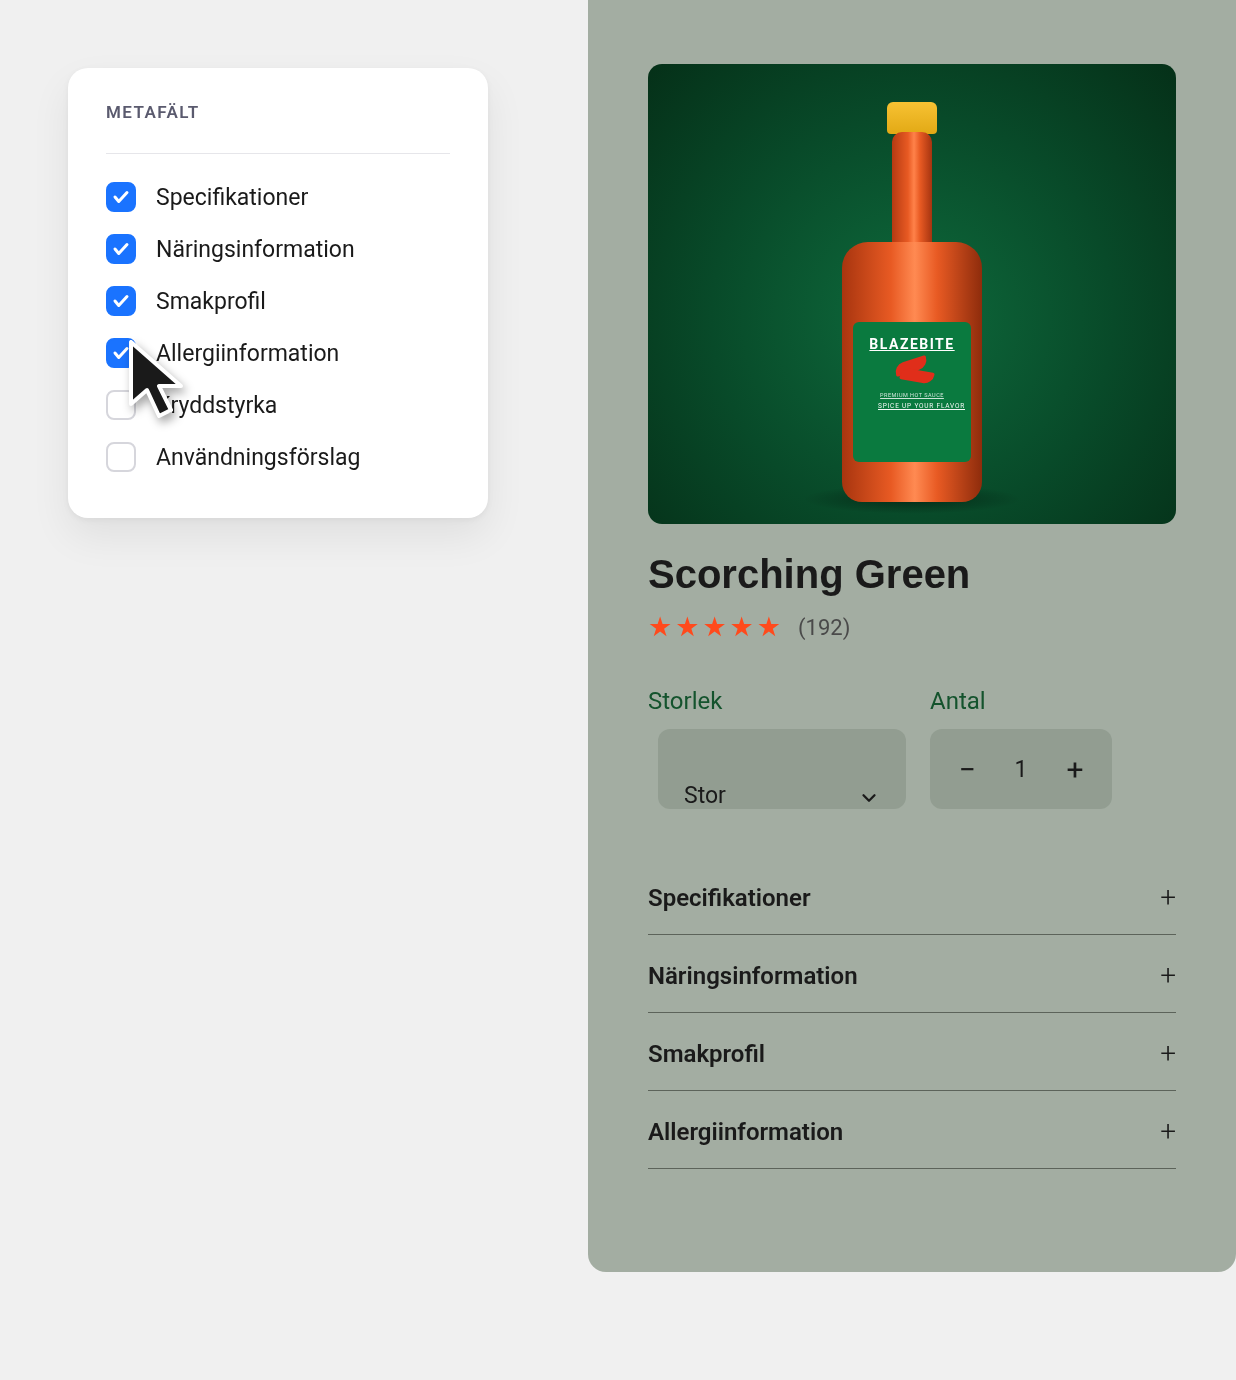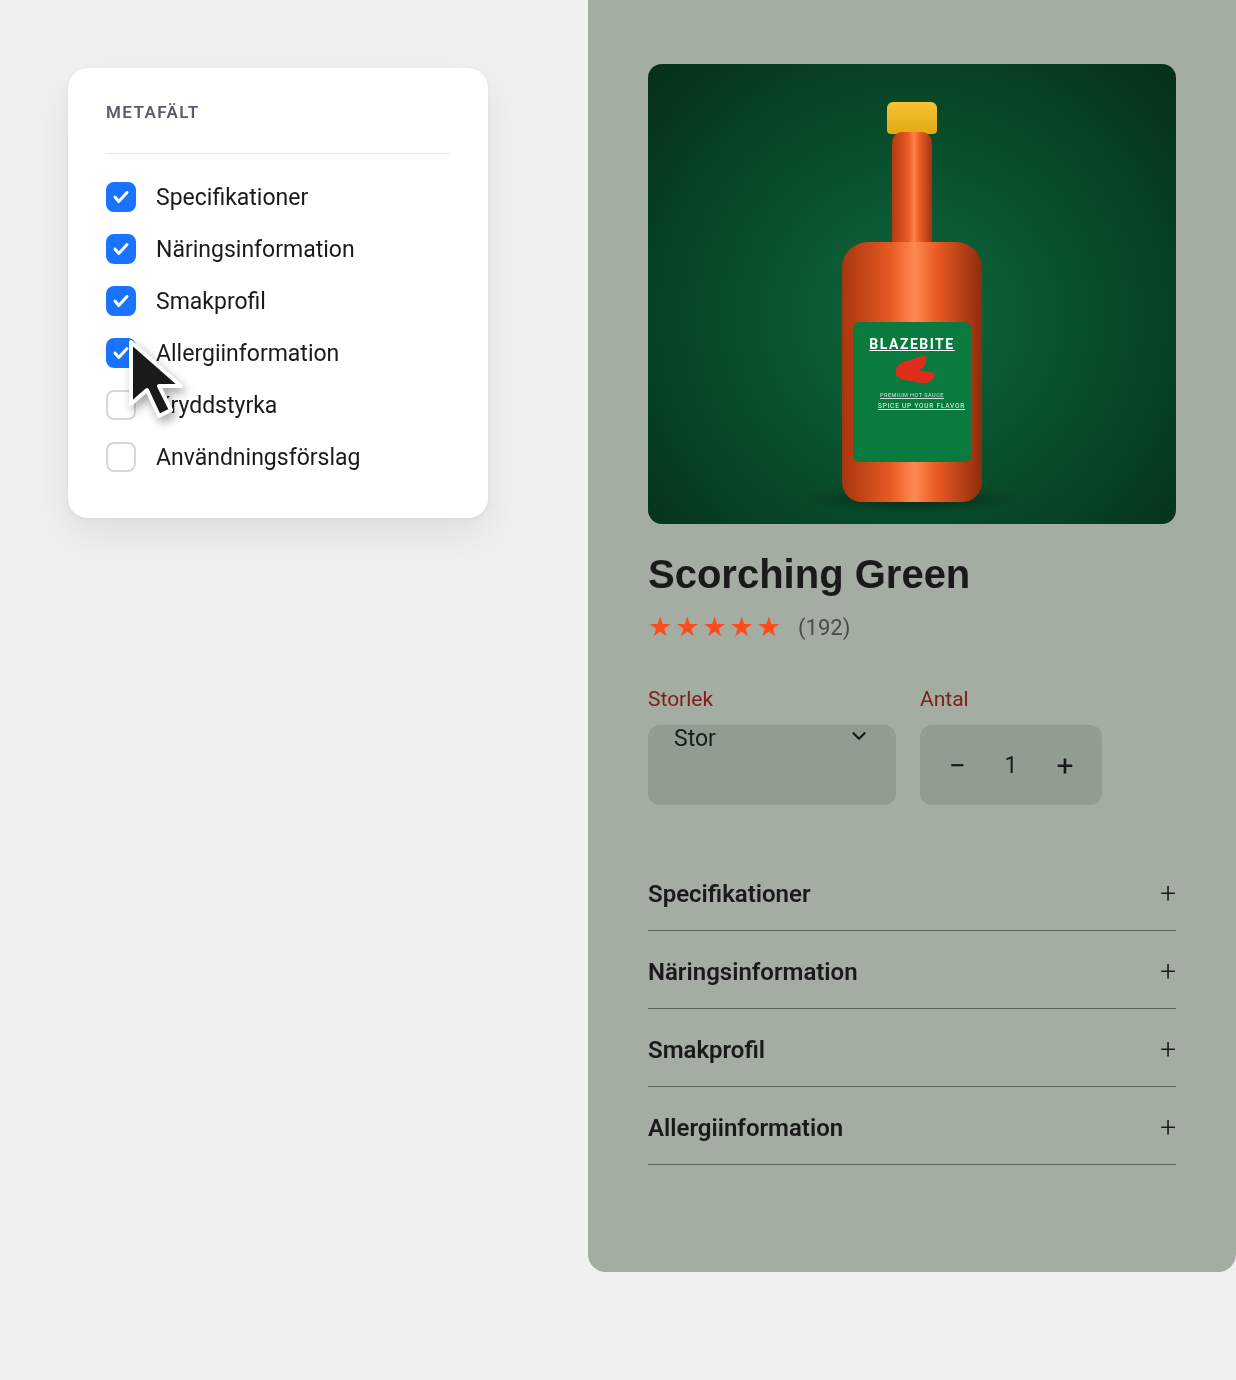--- a/index.html
+++ b/index.html
@@ -208,34 +208,35 @@
     }
     .stars { color: #ff4a1c; font-size: 27px; letter-spacing: 3px; }
     .review-count { color: #4a4a4a; font-size: 22px; text-align: right; }
 
     .options-row {
       display: flex;
       gap: 24px;
       margin-bottom: 48px;
     }
     .option-group { display: flex; flex-direction: column; gap: 14px; }
-    .option-label { font-size: 21px; color: #7f1d1d; }
+    .option-label { font-size: 24px; color: #14532d; }
 
     .size-select {
       width: 248px;
       height: 80px;
       background: #929d91;
       border-radius: 12px;
       display: flex;
-      align-items: flex-start;
+      align-items: flex-end;
       justify-content: space-between;
       padding: 0 26px;
       font-size: 23px;
       color: #1a1a1a;
       cursor: pointer;
+      margin-left: 10px;
     }
     .chevron { width: 22px; height: 22px; }
 
     .qty {
       height: 80px;
       width: 182px;
       background: #929d91;
       border-radius: 12px;
       display: flex;
       align-items: center;

